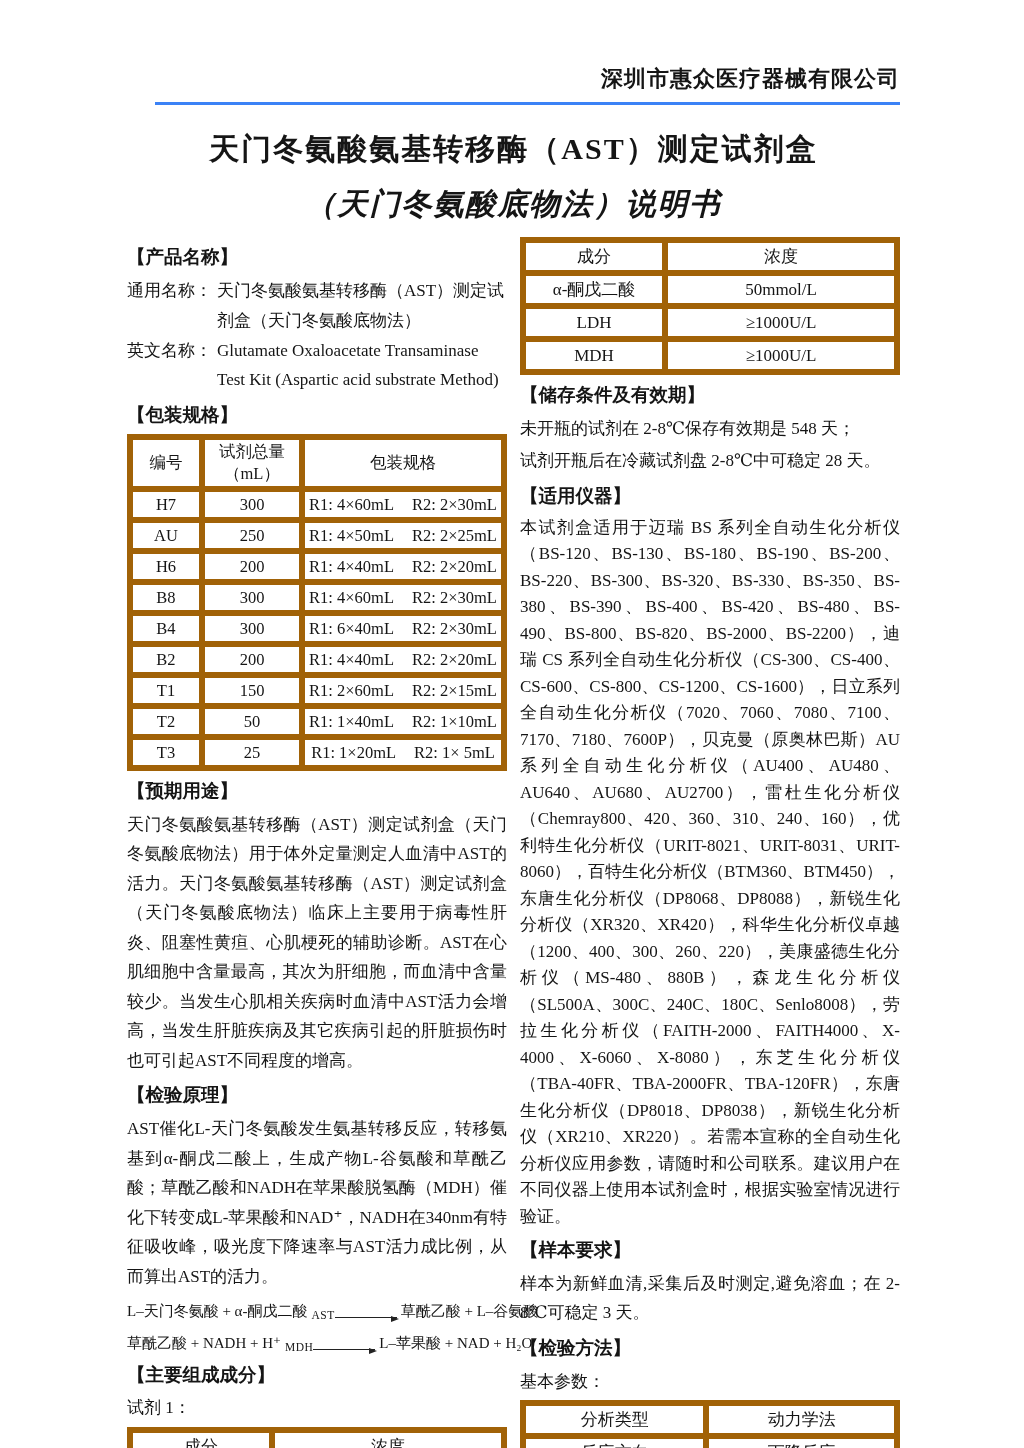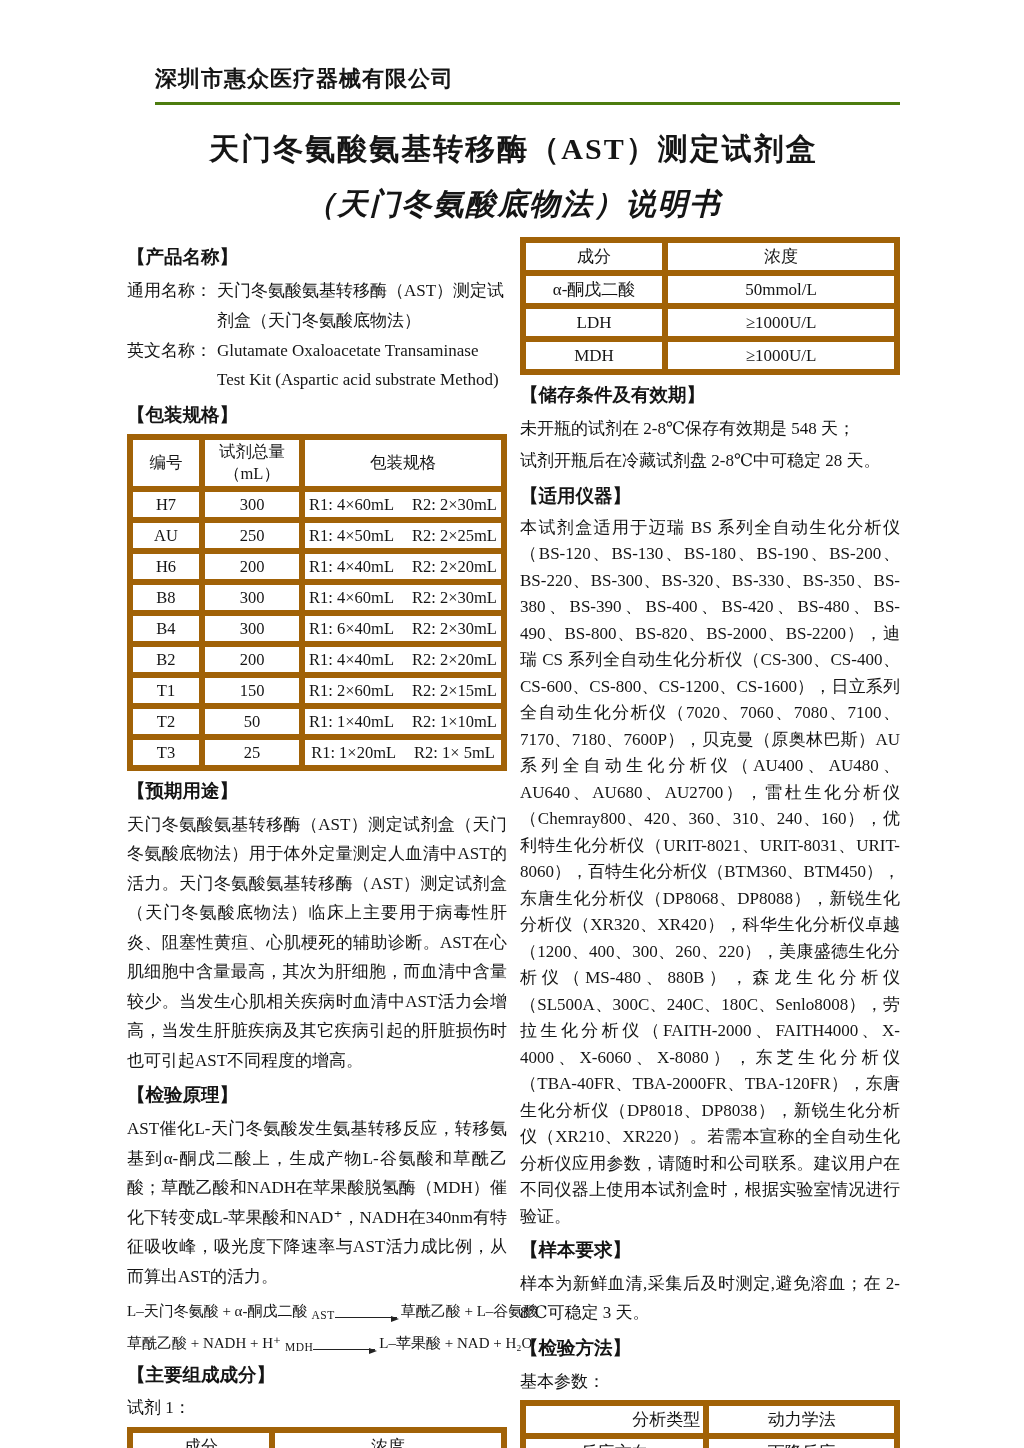--- a/index.html
+++ b/index.html
@@ -2,21 +2,21 @@
 <html><head>
 <meta charset="utf-8">
 <style>
   html,body{margin:0;padding:0;}
   body{
     width:1024px;height:1448px;position:relative;background:#ffffff;
     font-family:"Liberation Serif","DejaVu Serif",serif;color:#151515;
     -webkit-font-smoothing:antialiased;
   }
   .page{position:absolute;left:127px;top:66px;width:773px;}
-  .header{margin-left:28px;border-bottom:3px solid #4d7c0f;padding-bottom:10px;text-align:left;}
+  .header{margin-left:28px;border-bottom:3px solid #3b82f6;padding-bottom:10px;text-align:right;}
   .company{font-size:22px;font-weight:bold;letter-spacing:1px;line-height:1.2;}
   .title{ text-align:center;font-weight:bold;font-size:30px;line-height:1.3;margin:0;letter-spacing:2px;}
   .title.t1{margin-top:24px;}
   .title.t2{margin-top:16px;font-style:italic;}
   .columns{display:flex;gap:13px;margin-top:14px;}
   .col{width:380px;flex:none;}
   h3.sec{font-size:18.5px;font-weight:bold;margin:7px 0 5px 0;line-height:1.45;}
   .kvrow{display:flex;font-size:17px;line-height:1.75;}
   .kvlabel{flex:none;width:90px;}
   .kvval{flex:1;}
@@ -29,21 +29,21 @@
   table.pack th{height:44px;}
   table.pack td{height:23px;}
   table.pack .c1{width:60px;}
   table.pack .c2{width:88px;margin-left:6px;}
   .pre{white-space:pre-line;}
   .spec{text-align:center;}
   .spec .r1{display:inline-block;margin-right:18px;}
   table.ctbl td,table.ctbl th{height:25px;font-size:17px;}
   table.ctbl .c1{width:38%;}
   table.mtbl td{height:25px;font-size:17px;}
-  table.mtbl .c1{width:49%;text-align:right;}
+  table.mtbl .c1{width:49%;}
   .formula{font-size:15px;line-height:1.45;margin:10px 0 2px 0;white-space:nowrap;}
   .arrow{display:inline-flex;flex-direction:row;align-items:center;margin:0 4px;vertical-align:-3px;}
   .albl{font-size:11.5px;line-height:1.1;letter-spacing:.5px;}
   .ashaft{display:block;width:62px;height:5px;border-bottom:1.5px solid #222;position:relative;}
   .ashaft::after{content:"";position:absolute;right:-2px;bottom:-4.4px;width:0;height:0;
     border-left:8px solid #222;border-top:3.8px solid transparent;border-bottom:3.8px solid transparent;}
   section{display:block;}
 </style>
 </head>
 <body>

